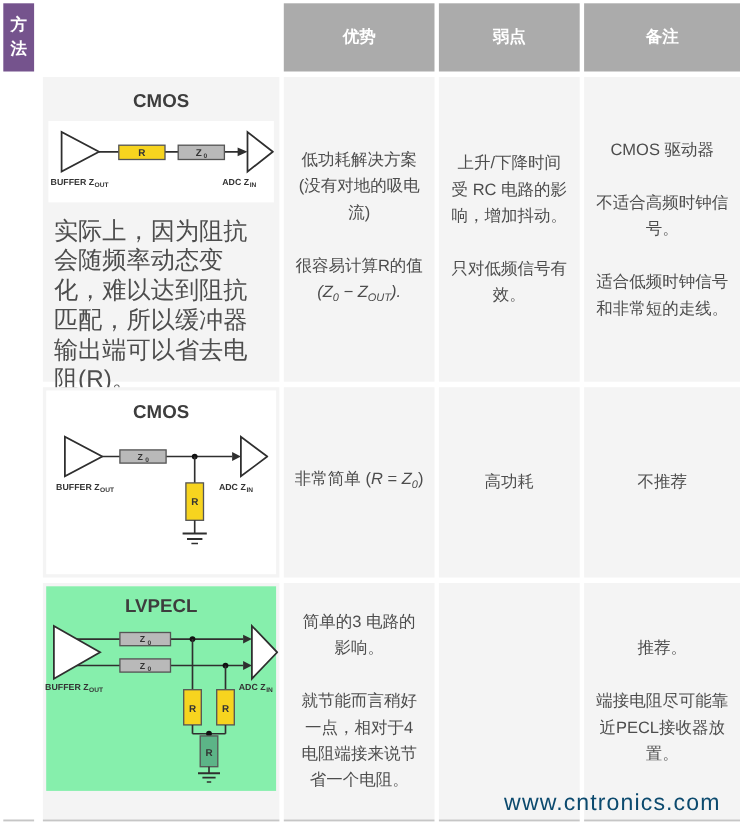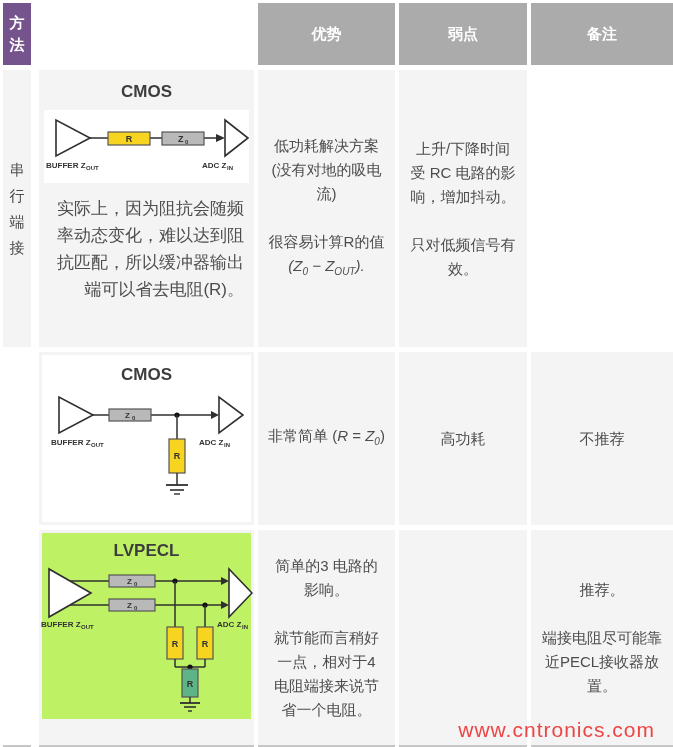--- a/index.html
+++ b/index.html
@@ -17,27 +17,27 @@
   .cell{background:#f4f4f4;display:flex;flex-direction:column;align-items:center;justify-content:center;
         font-size:15px;line-height:24px;text-align:center;}
   .cell p{margin:12px 10px;}
   .vtext{width:16px;word-break:break-all;line-height:26px;font-size:15px;text-align:center;}
   .desc-cell{justify-content:flex-start;}
   .dtitle{font-size:17px;font-weight:bold;color:#3d3d3d;line-height:20px;}
   .panel{background:#fff;}
   .p-row1{margin-top:8px;}
   .panel-fill{flex:1;align-self:stretch;margin:3px;display:flex;flex-direction:column;
               align-items:center;justify-content:flex-start;background:#fff;}
-  .panel-top{align-self:stretch;margin:3px 3px 0 3px;background:#bef264;display:flex;flex-direction:column;
+  .panel-top{align-self:stretch;margin:3px 3px 0 3px;background:#86efac;display:flex;flex-direction:column;
              align-items:center;padding-bottom:4px;}
-  .dpara{font-size:17px;line-height:27px;margin:16px 6px 0 6px;text-align:right;}
+  .dpara{font-size:22px;line-height:27px;margin:16px 6px 0 6px;text-align:left;}
   .formula,.it{font-style:italic;}
   sub.s{font-size:10px;font-style:italic;}
   .bstrip{background:#c6c6c6;}
-  .watermark{position:absolute;right:18px;bottom:5px;font-size:21px;color:#ef4444;letter-spacing:1px;}
+  .watermark{position:absolute;right:18px;bottom:5px;font-size:21px;color:#0c4a6e;letter-spacing:1px;}
   svg text{fill:#333;}
   .slabel{font-weight:bold;}
 </style>
 </head>
 <body>
 
 <div class="page">
   <div class="grid">
 
     <div class="hcell hpurple c1 r2">
@@ -46,23 +46,20 @@
     <div class="hcell c5 r2">
       <span>优势</span>
     </div>
     <div class="hcell c7 r2">
       <span>弱点</span>
     </div>
     <div class="hcell c9 r2">
       <span>备注</span>
     </div>
 
-    <div class="cell c1 r4">
-      <div class="vtext">串行端接</div>
-    </div>
 
     <div class="cell c3 r4 desc-cell" style="padding-top:12px;">
       <div class="dtitle">CMOS</div>
       <div class="panel p-row1">
         <svg width="205" height="66" viewBox="0 0 205 66">
           <line x1="46" y1="28" x2="64" y2="28" stroke="#2f2f2f" stroke-width="1.5"></line>
           <line x1="106" y1="28" x2="118" y2="28" stroke="#2f2f2f" stroke-width="1.5"></line>
           <line x1="160" y1="28" x2="173" y2="28" stroke="#2f2f2f" stroke-width="1.5"></line>
           <polygon points="12,10 12,46 46,28" fill="#fff" stroke="#2f2f2f" stroke-width="1.6"></polygon>
           <rect x="64" y="22" width="42" height="13" fill="#f7d41f" stroke="#555" stroke-width="1.2"></rect>
@@ -84,20 +81,25 @@
     <div class="cell c5 r4">
       <p>低功耗解决方案 (没有对地的吸电流)</p>
       <p>
         <span>很容易计算R的值</span><br>
         <span class="formula"><span>(</span><span>Z</span><sub class="s">0</sub><span> − </span><span>Z</span><sub class="s">OUT</sub><span>).</span></span>
       </p>
     </div>
     <div class="cell c7 r4">
       <p>上升/下降时间受 RC 电路的影响，增加抖动。</p>
       <p>只对低频信号有效。</p>
+    </div>
+    <div class="cell c9 r4">
+      <p>CMOS 驱动器</p>
+      <p>不适合高频时钟信号。</p>
+      <p>适合低频时钟信号和非常短的走线。</p>
     </div>
 
     <div class="cell c3 r6 desc-cell">
       <div class="panel-fill">
         <div class="dtitle" style="margin-top:10px;">CMOS</div>
         <svg width="195" height="112" viewBox="0 0 195 112" style="margin-top:4px;">
           <line x1="44" y1="26" x2="60" y2="26" stroke="#2f2f2f" stroke-width="1.5"></line>
           <line x1="102" y1="26" x2="162" y2="26" stroke="#2f2f2f" stroke-width="1.5"></line>
           <polygon points="10,8 10,44 44,26" fill="#fff" stroke="#2f2f2f" stroke-width="1.6"></polygon>
           <rect x="60" y="20" width="42" height="12" fill="#b9b9b9" stroke="#555" stroke-width="1.2"></rect>

